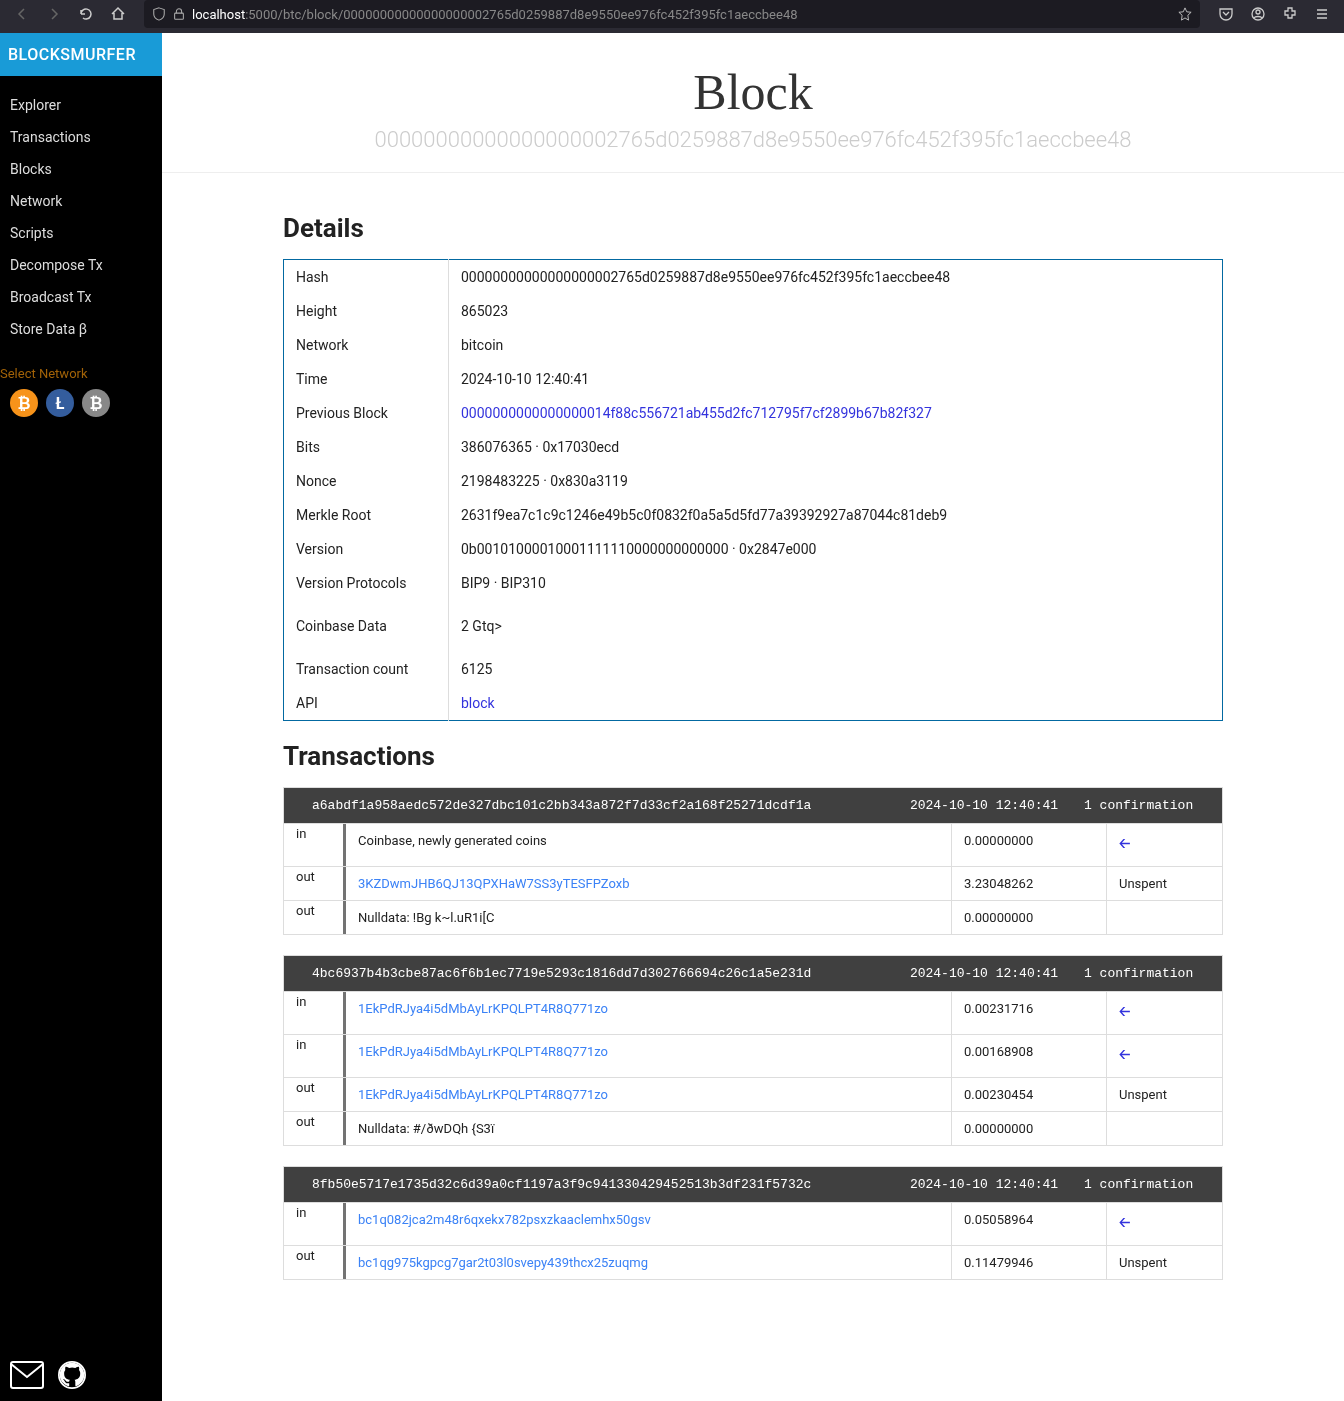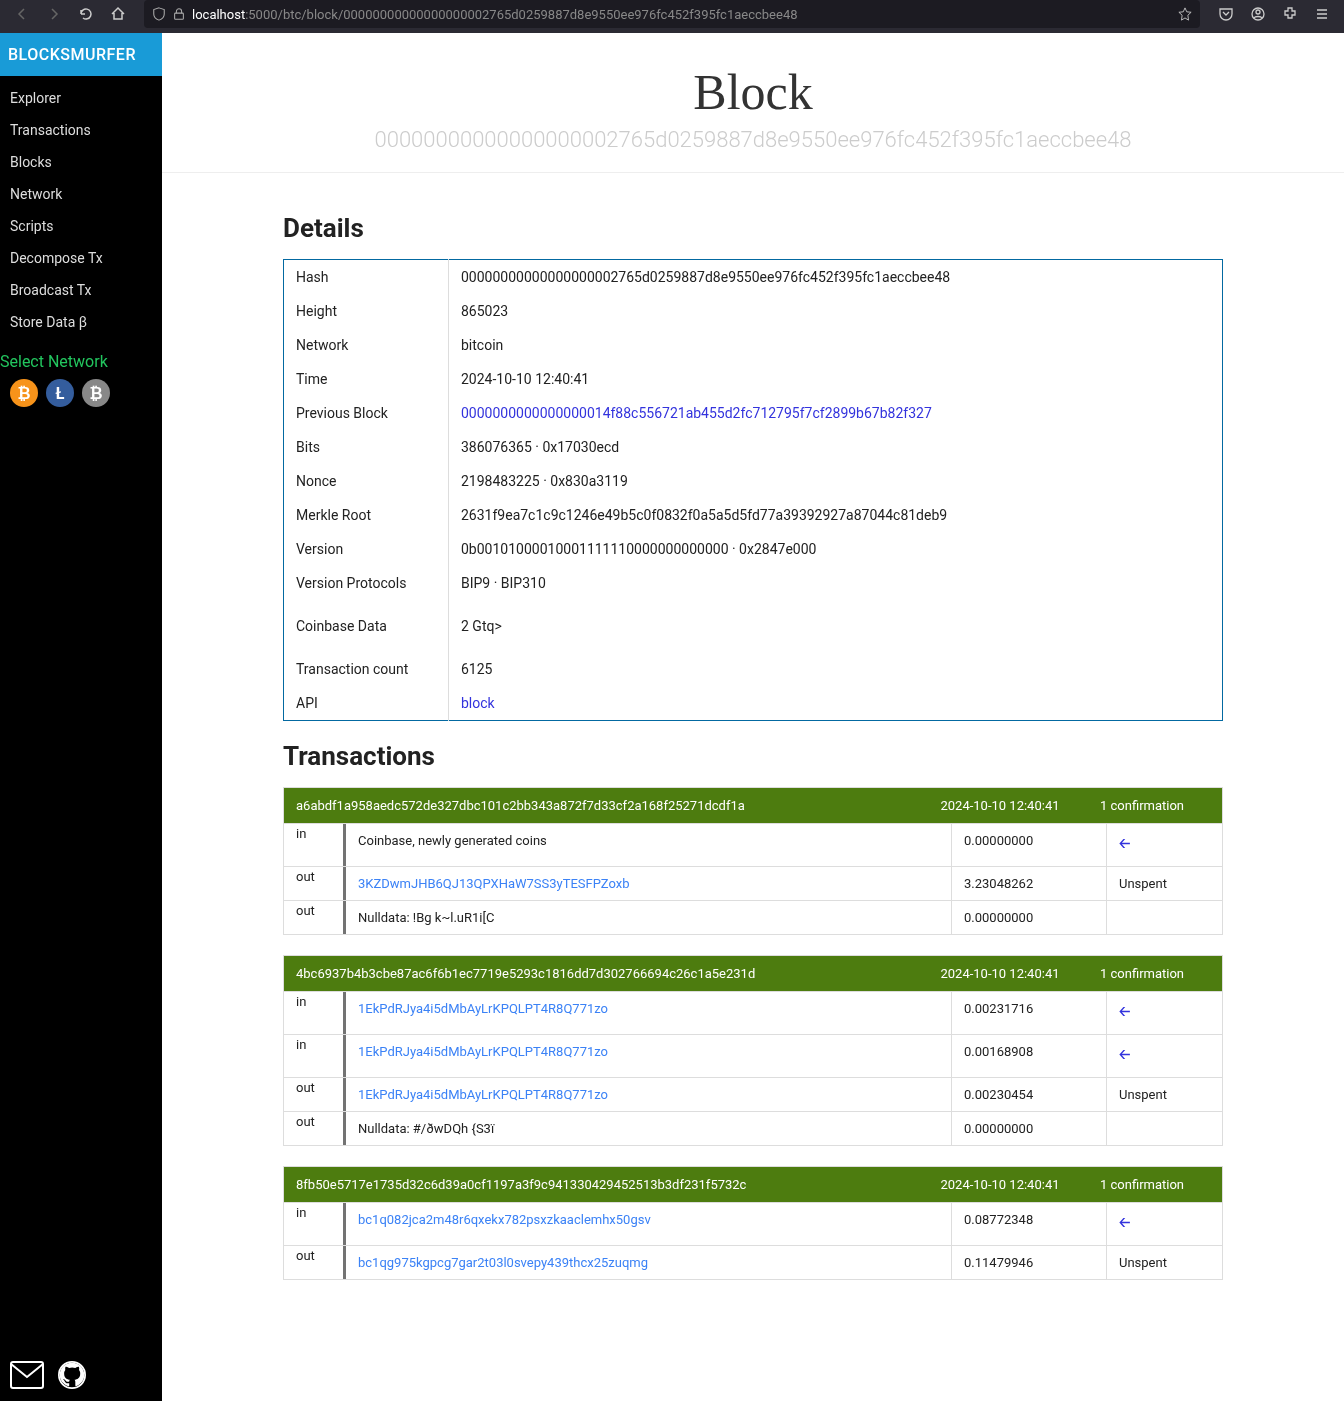--- a/index.html
+++ b/index.html
@@ -13,23 +13,23 @@
 .url-bar .shield { color: #aaa; }
 .url-bar .lock { color: #aaa; }
 .url-host { color: #fff; }
 .url-path { color: #888; }
 .right-icons { display: flex; gap: 4px; }
 
 
 .layout { display: flex; min-height: calc(100vh - 33px); }
 .sidebar { width: 162px; background: #000; color: #ddd; display: flex; flex-direction: column; position: relative; }
 .brand { background: #199bd7; color: #fff; font-size: 16px; font-weight: 500; padding: 12px 8px; letter-spacing: 0.5px; }
-.nav-list { list-style: none; padding: 6px 0; }
+.nav-list { list-style: none; padding: 13px 0; }
 .nav-list li { padding: 8px 10px; font-size: 14px; color: #ddd; cursor: pointer; }
-.select-net { color: #22c55e; font-size: 16px; padding: 8px 0 8px 0; }
+.select-net { color: #a16207; font-size: 13px; padding: 8px 0 8px 0; }
 .coin-row { display: flex; gap: 8px; padding: 0 10px; }
 .coin { width: 28px; height: 28px; border-radius: 50%; display: flex; align-items: center; justify-content: center; font-size: 16px; font-weight: bold; color: #fff; cursor: pointer; }
 .coin.btc { background: #f7931a; }
 .coin.ltc { background: #345d9d; }
 .coin.bch { background: #888; }
 .sidebar-footer { margin-top: auto; padding: 12px 10px; display: flex; gap: 14px; }
 
 
 .main { flex: 1; padding: 0 0 40px 0; overflow-x: hidden; }
 .hero { text-align: center; padding: 30px 20px 20px; border-bottom: 1px solid #eee; }
@@ -40,21 +40,21 @@
 h2 { font-size: 26px; font-weight: 700; margin: 20px 0 16px; }
 
 
 .details-table { width: 100%; border-collapse: collapse; border: 1px solid #0369a1; font-size: 14px; }
 .details-table td { padding: 9px 12px; vertical-align: top; }
 .details-table td.label { width: 165px; border-right: 1px solid #ddd; }
 .details-table a { color: #33d; text-decoration: none; }
 
 
 .tx-block { margin-bottom: 20px; border: 1px solid #ddd; }
-.tx-head { background: #4d7c0f; color: #fff; display: flex; padding: 10px 12px; font-size: 13px; }
+.tx-head { background: #404040; color: #fff; display: flex; padding: 10px 28px; font-size: 13px; font-family: Liberation Mono, monospace; }
 .tx-head .h-hash { flex: 1; }
 .tx-head .h-date { width: 200px; text-align: center; }
 .tx-head .h-conf { width: 110px; text-align: left; }
 .tx-row { display: flex; border-top: 1px solid #ddd; font-size: 13px; }
 .tx-row:first-child { border-top: none; }
 .tx-row .c-dir { width: 62px; padding: 2px 12px; border-right: 3px solid #737373; }
 .tx-row .c-addr { flex: 1; padding: 9px 12px; border-right: 1px solid #ddd; word-break: break-all; }
 .tx-row .c-addr a { color: #3b82f6; text-decoration: none; }
 .tx-row .c-amt { width: 155px; padding: 9px 12px; text-align: left; border-right: 1px solid #ddd; }
 .tx-row .c-status { width: 115px; padding: 9px 12px; }
@@ -292,21 +292,21 @@
           </div>
           <div class="tx-block">
             <div class="tx-head">
               <div class="h-hash">8fb50e5717e1735d32c6d39a0cf1197a3f9c941330429452513b3df231f5732c</div>
               <div class="h-date">2024-10-10 12:40:41</div>
               <div class="h-conf">1 confirmation</div>
             </div>
             <div class="tx-row">
               <div class="c-dir">in</div>
               <div class="c-addr"><a href="#">bc1q082jca2m48r6qxekx782psxzkaaclemhx50gsv</a></div>
-              <div class="c-amt">0.08772348</div>
+              <div class="c-amt">0.05058964</div>
               <div class="c-status"><span class="arrow-icon">🡠</span></div>
             </div>
             <div class="tx-row">
               <div class="c-dir">out</div>
               <div class="c-addr"><a href="#">bc1qg975kgpcg7gar2t03l0svepy439thcx25zuqmg</a></div>
               <div class="c-amt">0.11479946</div>
               <div class="c-status"><span>Unspent</span></div>
             </div>
           </div>
         </div>

